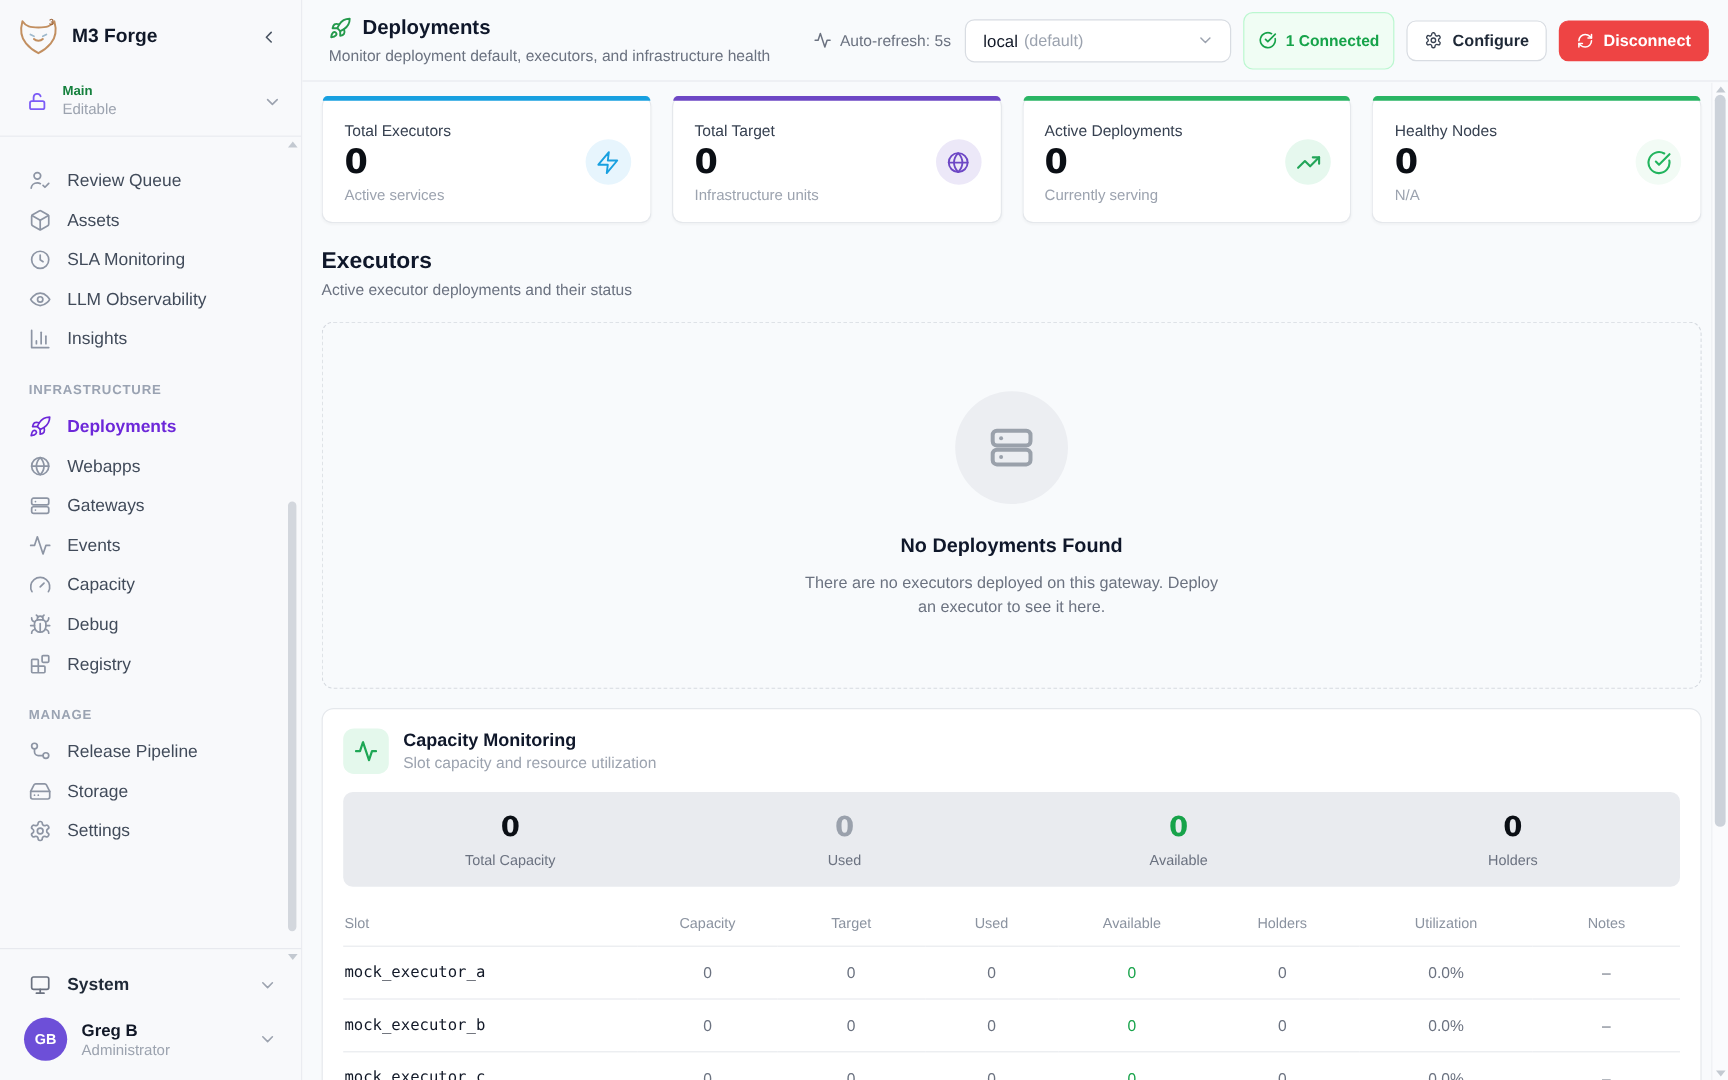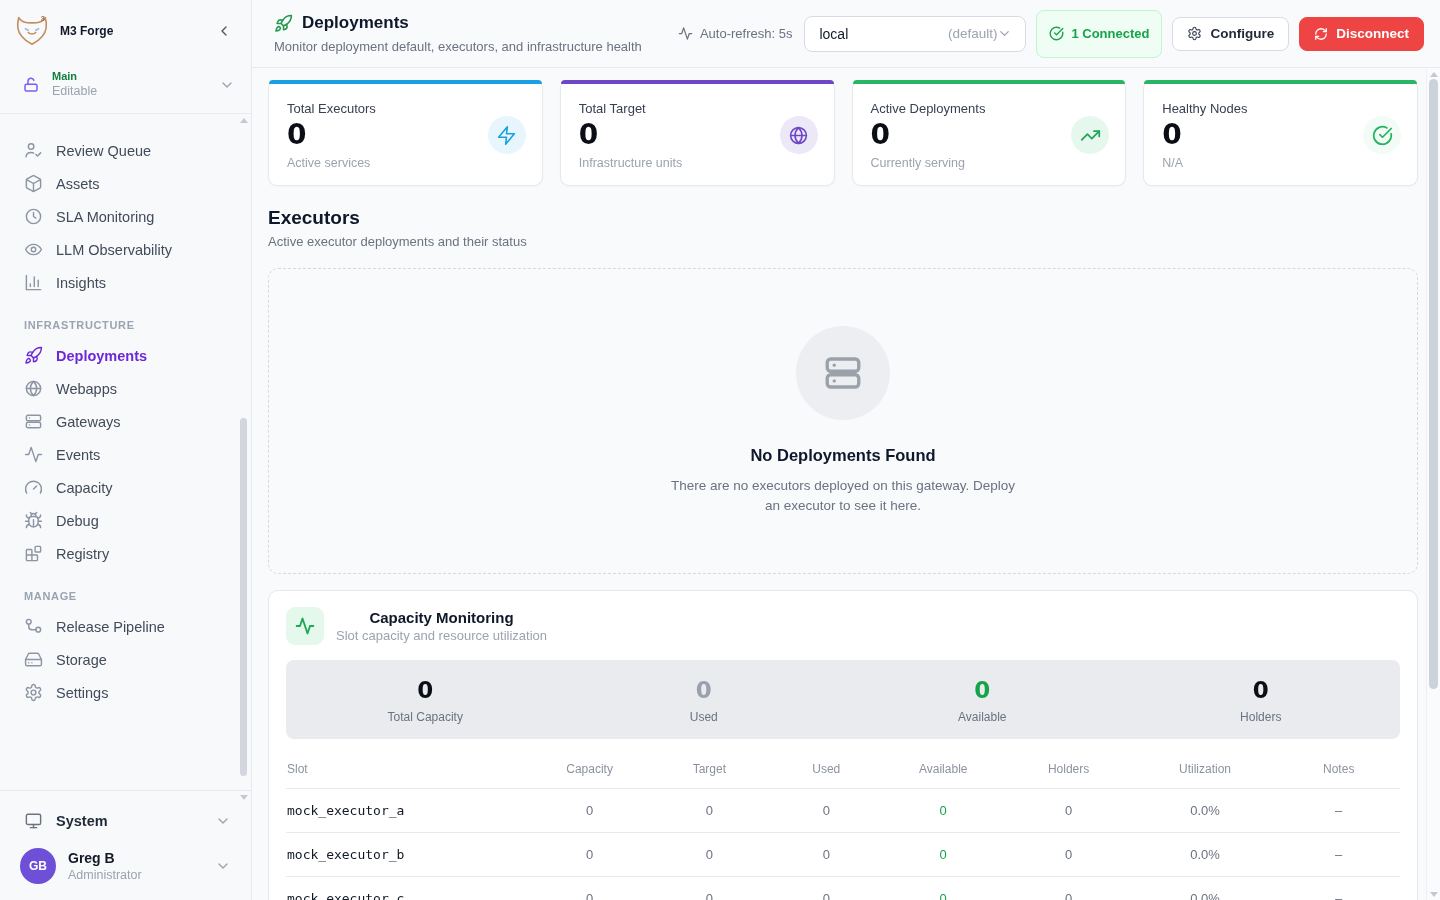--- a/index.html
+++ b/index.html
@@ -3,21 +3,21 @@
 <meta charset="utf-8">
 <style>
   * { margin:0; padding:0; box-sizing:border-box; }
   html,body { width:1440px; height:900px; overflow:hidden; font-family:"Liberation Sans", sans-serif; background:#f8fafc; color:#111827; }
   .app { display:flex; width:1440px; height:900px; }
 
   
   .sidebar { width:252px; height:900px; background:#f8f9fb; border-right:1px solid #e7e9ee; display:flex; flex-direction:column; position:relative; flex-shrink:0; }
   .sb-header { display:flex; align-items:center; padding:14px 16px 12px 14px; }
   .sb-logo { width:36px; height:34px; flex-shrink:0; }
-  .sb-title { font-size:12px; font-weight:bold; color:#101828; margin-left:10px; flex:1; }
+  .sb-title { font-size:16px; font-weight:bold; color:#101828; margin-left:10px; flex:1; }
   .sb-collapse { width:22px; height:22px; color:#4b5563; cursor:pointer; display:flex; align-items:center; justify-content:center; }
   .sb-collapse svg { width:16px; height:16px; }
   .sb-workspace { display:flex; align-items:center; padding:10px 16px 14px 22px; border-bottom:1px solid #e9ebef; }
   .sb-ws-icon { width:18px; height:18px; color:#7c5cf6; margin-right:12px; }
   .sb-ws-icon svg { width:18px; height:18px; }
   .sb-ws-text { flex:1; line-height:1.25; }
   .sb-ws-name { font-size:11px; font-weight:bold; color:#15803d; }
   .sb-ws-mode { font-size:12.5px; color:#9ca3af; }
   .sb-chev { width:16px; height:16px; color:#9ca3af; }
   .sb-chev svg { width:16px; height:16px; }
@@ -52,21 +52,21 @@
   .mh-rocket { width:19px; height:19px; color:#259a4c; margin-right:9px; }
   .mh-rocket svg { width:19px; height:19px; }
   .mh-title { font-size:17px; font-weight:bold; color:#0f172a; }
   .mh-sub { font-size:13px; color:#6b7280; margin-top:3px; }
   .mh-right { margin-left:auto; display:flex; align-items:center; gap:10px; }
   .mh-refresh { display:flex; align-items:center; font-size:13px; color:#6b7280; gap:7px; margin-right:2px; }
   .mh-refresh .icon { width:15px; height:15px; color:#6b7280; }
   .mh-refresh .icon svg { width:15px; height:15px; }
   .mh-select { width:222px; height:36px; background:#fff; border:1px solid #d8dce2; border-radius:8px; display:flex; align-items:center; padding:0 12px 0 14px; cursor:pointer; }
   .mh-select .val { font-size:14px; color:#111827; }
-  .mh-select .suffix { font-size:13.5px; color:#9ca3af; margin-left:5px; flex:1;text-align:right; }
+  .mh-select .suffix { font-size:13.5px; color:#9ca3af; margin-left:5px; flex:1; }
   .mh-select .sb-chev svg { width:15px; height:15px; }
   .badge-connected { height:48px; display:flex; align-items:center; gap:7px; background:#f0fdf4; border:1px solid #bbf7d0; border-radius:8px; padding:0 12px; color:#16a34a; font-size:13px; font-weight:600; }
   .badge-connected .icon { width:15px; height:15px; }
   .badge-connected .icon svg { width:15px; height:15px; }
   .btn { height:34px; border-radius:8px; display:flex; align-items:center; gap:8px; font-size:13.5px; cursor:pointer; font-weight:600; }
   .btn .icon svg { display:block; }
   .btn-configure { background:#fff; border:1px solid #d8dce2; color:#1f2937; padding:0 14px; }
   .btn-configure .icon { width:15px; height:15px; color:#374151; }
   .btn-configure .icon svg { width:15px; height:15px; }
   .btn-disconnect { background:#ee4444; border:1px solid #ee4444; color:#fff; padding:0 14px; }
@@ -92,21 +92,21 @@
   .empty-circle { width:94px; height:94px; border-radius:50%; background:#eceef2; display:flex; align-items:center; justify-content:center; color:#9aa1ab; }
   .empty-circle svg { width:42px; height:42px; }
   .empty-title { font-size:16.5px; font-weight:bold; color:#0f172a; margin-top:26px; }
   .empty-text { font-size:13.5px; color:#6b7280; margin-top:11px; max-width:345px; text-align:center; line-height:1.45; }
 
   
   .cap-card { margin-top:16px; background:#fff; border:1px solid #e5e8ec; border-radius:10px; padding:16px 17px; }
   .cap-head { display:flex; align-items:center; gap:12px; }
   .cap-ico { width:38px; height:38px; border-radius:9px; background:#e4f8ec; color:#1ea755; display:flex; align-items:center; justify-content:center; }
   .cap-ico svg { width:20px; height:20px; }
-  .cap-title { font-size:15px; font-weight:bold; color:#0f172a;text-align:center; }
+  .cap-title { font-size:15px; font-weight:bold; color:#0f172a; }
   .cap-sub { font-size:13px; color:#9ca3af; margin-top:2px; }
   .cap-stats { margin-top:15px; background:#e9ebef; border-radius:8px; display:flex; padding:17px 0 15px 0; }
   .cap-stat { flex:1; text-align:center; }
   .cap-stat .v { font-size:23px; font-weight:bold; font-family:"DejaVu Sans", sans-serif; }
   .cap-stat .l { font-size:12px; color:#6b7280; margin-top:7px; }
   .v-dark { color:#0b0f15; } .v-gray { color:#9aa1ac; } .v-green { color:#17a34a; }
 
   table.cap-table { width:100%; border-collapse:collapse; margin-top:10px; }
   .cap-table th { font-size:12px; color:#8b93a0; font-weight:400; text-align:center; padding:13px 6px 12px 6px;margin-left:41px; }
   .cap-table th:first-child { text-align:left; padding-left:1px; }

